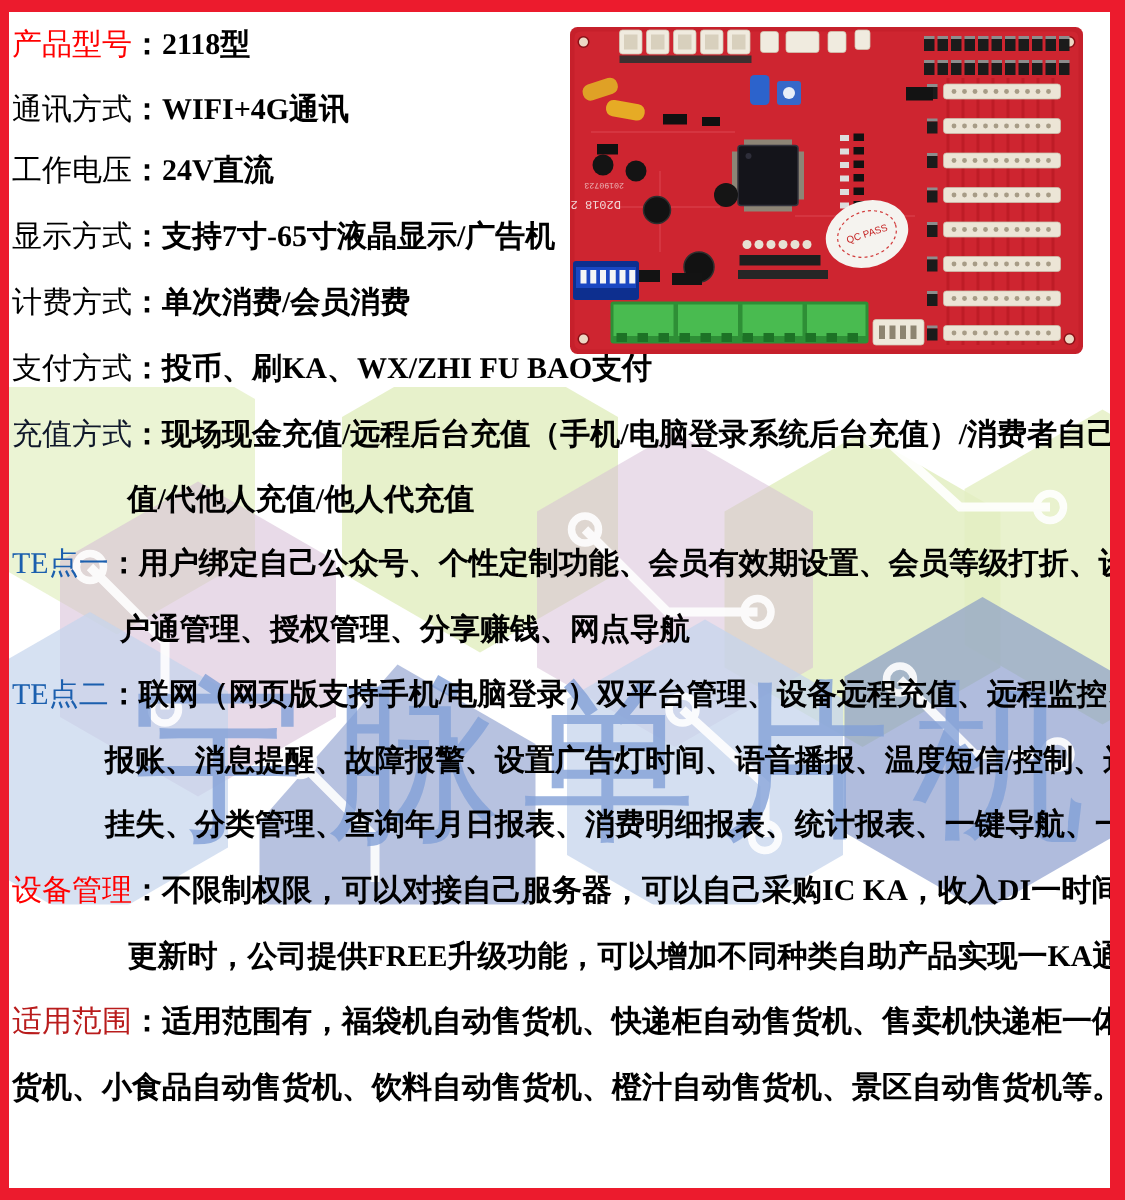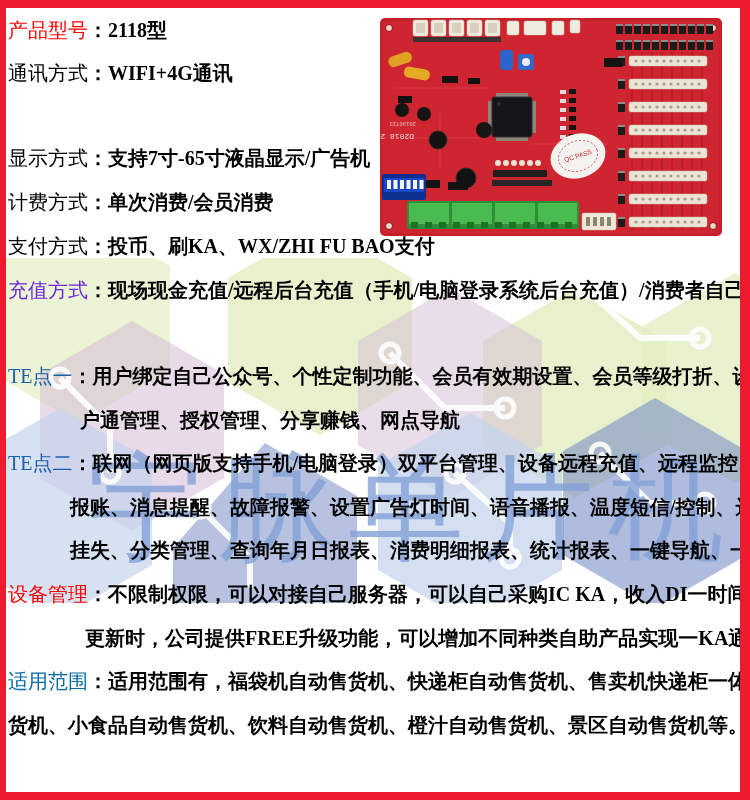--- a/index.html
+++ b/index.html
@@ -76,32 +76,34 @@
       <circle cx="585" cy="30" r="9" stroke-width="5"></circle>
       <circle cx="700" cy="80" r="9" stroke-width="5"></circle>
     </g>
   </svg>
 
   <div class="wm-text">宇脉单片机</div>
 
   <div id="spec-lines">
       <div class="spec-line" style="top: 20px; left: 8px;"><span class="spec-label" style="color: rgb(255, 0, 0);">产品型号</span><span class="spec-colon">：</span><span class="spec-text">2118型</span></div>
       <div class="spec-line" style="top: 63px; left: 8px;"><span class="spec-label" style="color: rgb(0, 0, 0);">通讯方式</span><span class="spec-colon">：</span><span class="spec-text">WIFI+4G通讯</span></div>
+      <div class="spec-line" style="top: 104px; left: 8px;"><span class="spec-label" style="color: rgb(0, 0, 0);">工作电压</span><span class="spec-colon">：</span><span class="spec-text">24V直流</span></div>
       <div class="spec-line" style="top: 148px; left: 8px;"><span class="spec-label" style="color: rgb(0, 0, 0);">显示方式</span><span class="spec-colon">：</span><span class="spec-text">支持7寸-65寸液晶显示/广告机（播放视频）</span></div>
       <div class="spec-line" style="top: 192px; left: 8px;"><span class="spec-label" style="color: rgb(0, 0, 0);">计费方式</span><span class="spec-colon">：</span><span class="spec-text">单次消费/会员消费</span></div>
       <div class="spec-line" style="top: 236px; left: 8px;"><span class="spec-label" style="color: rgb(0, 0, 0);">支付方式</span><span class="spec-colon">：</span><span class="spec-text">投币、刷KA、WX/ZHI FU BAO支付</span></div>
-      <div class="spec-line" style="top: 280px; left: 8px;"><span class="spec-label" style="color: #6d28d9;">充值方式</span><span class="spec-colon">：</span><span class="spec-text">现场现金充值/远程后台充值（手机/电脑登录系统后台充值）/消费者自己用WX给自己充</span></div>
+      <div class="spec-line" style="top: 280px; left: 8px;"><span class="spec-label" style="color: #0f172a;">充值方式</span><span class="spec-colon">：</span><span class="spec-text">现场现金充值/远程后台充值（手机/电脑登录系统后台充值）/消费者自己用WX给自己充</span></div>
+      <div class="spec-line" style="top: 323px; left: 85px;"><span class="spec-text">值/代他人充值/他人代充值</span></div>
       <div class="spec-line" style="top: 366px; left: 8px;"><span class="spec-label" style="color: rgb(27, 95, 174);">TE点一</span><span class="spec-colon">：</span><span class="spec-text">用户绑定自己公众号、个性定制功能、会员有效期设置、会员等级打折、设备管理、促销管理、商</span></div>
       <div class="spec-line" style="top: 410px; left: 80px;"><span class="spec-text">户通管理、授权管理、分享赚钱、网点导航</span></div>
       <div class="spec-line" style="top: 453px; left: 8px;"><span class="spec-label" style="color: rgb(27, 95, 174);">TE点二</span><span class="spec-colon">：</span><span class="spec-text">联网（网页版支持手机/电脑登录）双平台管理、设备远程充值、远程监控、远程开机/锁机、短信</span></div>
       <div class="spec-line" style="top: 497px; left: 70px;"><span class="spec-text">报账、消息提醒、故障报警、设置广告灯时间、语音播报、温度短信/控制、远程后台设置、充值、</span></div>
       <div class="spec-line" style="top: 540px; left: 70px;"><span class="spec-text">挂失、分类管理、查询年月日报表、消费明细报表、统计报表、一键导航、一键拨号、微商城等。</span></div>
       <div class="spec-line" style="top: 584px; left: 8px;"><span class="spec-label" style="color: rgb(255, 0, 0);">设备管理</span><span class="spec-colon">：</span><span class="spec-text">不限制权限，可以对接自己服务器，可以自己采购IC KA，收入DI一时间进入经营者账户，系统</span></div>
       <div class="spec-line" style="top: 628px; left: 85px;"><span class="spec-text">更新时，公司提供FREE升级功能，可以增加不同种类自助产品实现一KA通。</span></div>
-      <div class="spec-line" style="top: 671px; left: 8px;"><span class="spec-label" style="color: #0369a1;">适用范围</span><span class="spec-colon">：</span><span class="spec-text">适用范围有，福袋机自动售货机、快递柜自动售货机、售卖机快递柜一体机、盒饭自动售货机、成人</span></div>
+      <div class="spec-line" style="top: 671px; left: 8px;"><span class="spec-label" style="color: #b91c1c;">适用范围</span><span class="spec-colon">：</span><span class="spec-text">适用范围有，福袋机自动售货机、快递柜自动售货机、售卖机快递柜一体机、盒饭自动售货机、成人</span></div>
       <div class="spec-line" style="top: 715px; left: 8px;"><span class="spec-text">货机、小食品自动售货机、饮料自动售货机、橙汁自动售货机、景区自动售货机等。</span></div>
     </div>
 
   <div class="pcb-wrap">
     <svg viewBox="0 0 342 218" width="342" height="218" xmlns="http://www.w3.org/2000/svg">
       <defs>
         <g id="hdr">
           <rect width="78" height="10" rx="2" fill="#ece5d6" stroke="#c9c0ad" stroke-width="0.5"></rect>
           <circle cx="7" cy="5" r="1.6" fill="#a79c86"></circle>
             <circle cx="14" cy="5" r="1.6" fill="#a79c86"></circle>

